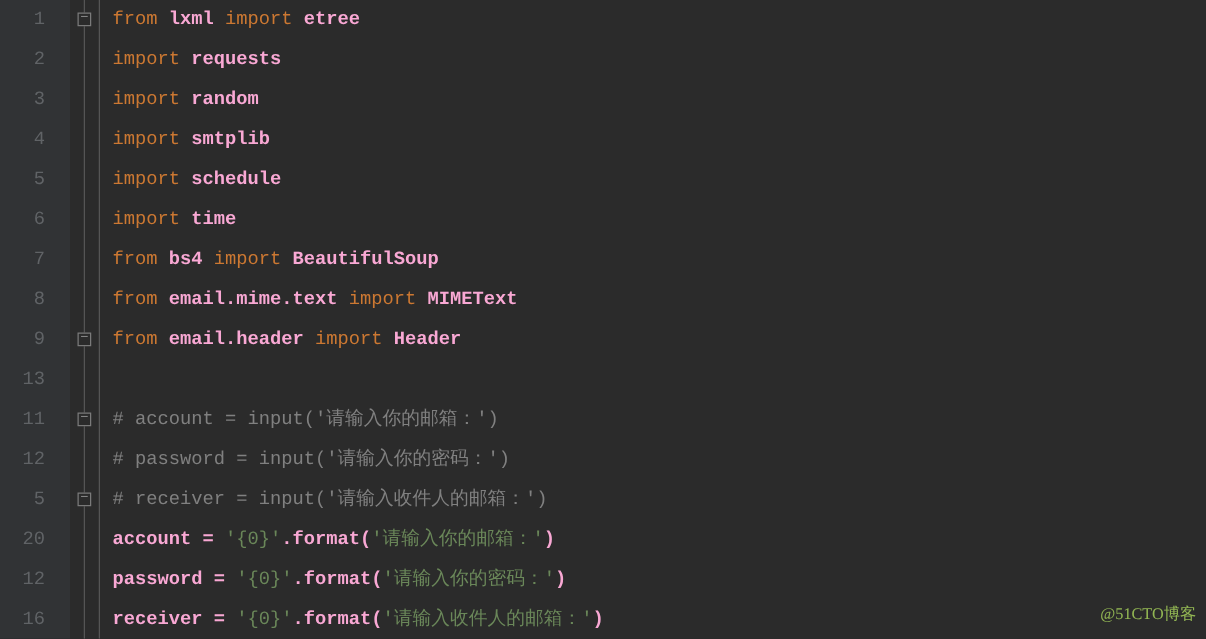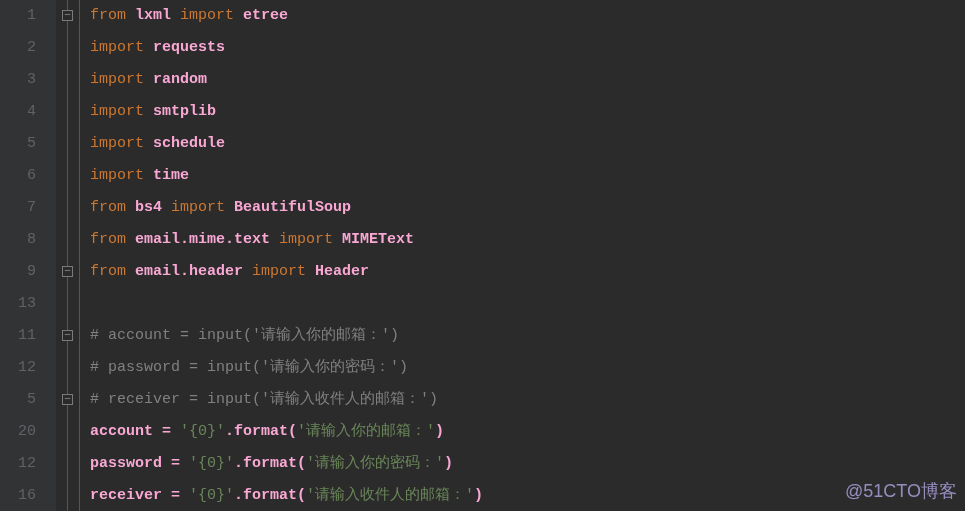--- a/index.html
+++ b/index.html
@@ -69,23 +69,23 @@
       height: 32px;
     }
     .kw { color: #cc7832; }
     .str { color: #6a8759; }
     .cmt { color: #808080; }
     .ident { color: #f9a8d4; font-weight: bold; }
     .watermark {
       position: absolute;
       bottom: 4px;
       right: 8px;
-      color: #c4b5fd;
-      font-size: 18px;
-      font-family: Liberation Sans, sans-serif;
+      color: #bef264;
+      font-size: 13px;
+      font-family: Liberation Serif, serif;
       opacity: 0.7;
     }
   </style>
 </head>
 <body>
 
 <div class="editor">
   <div class="gutter" id="gutter">
       <div class="gutter-line">1</div>
       <div class="gutter-line">2</div>

